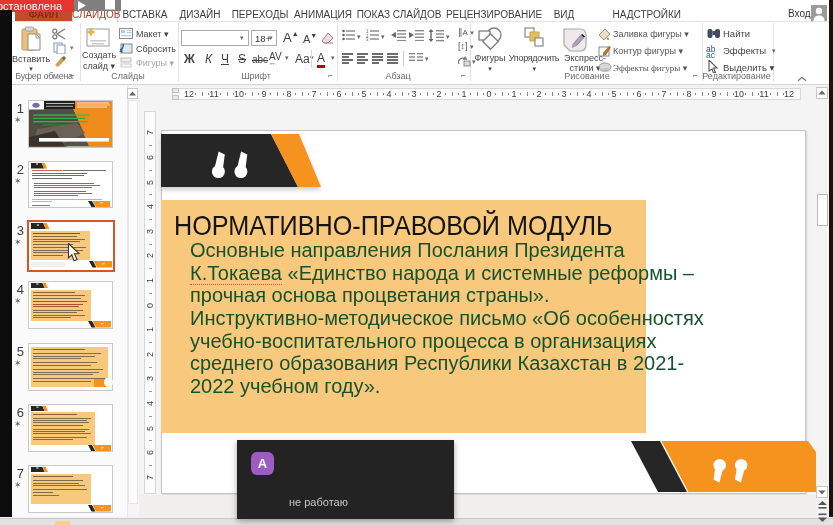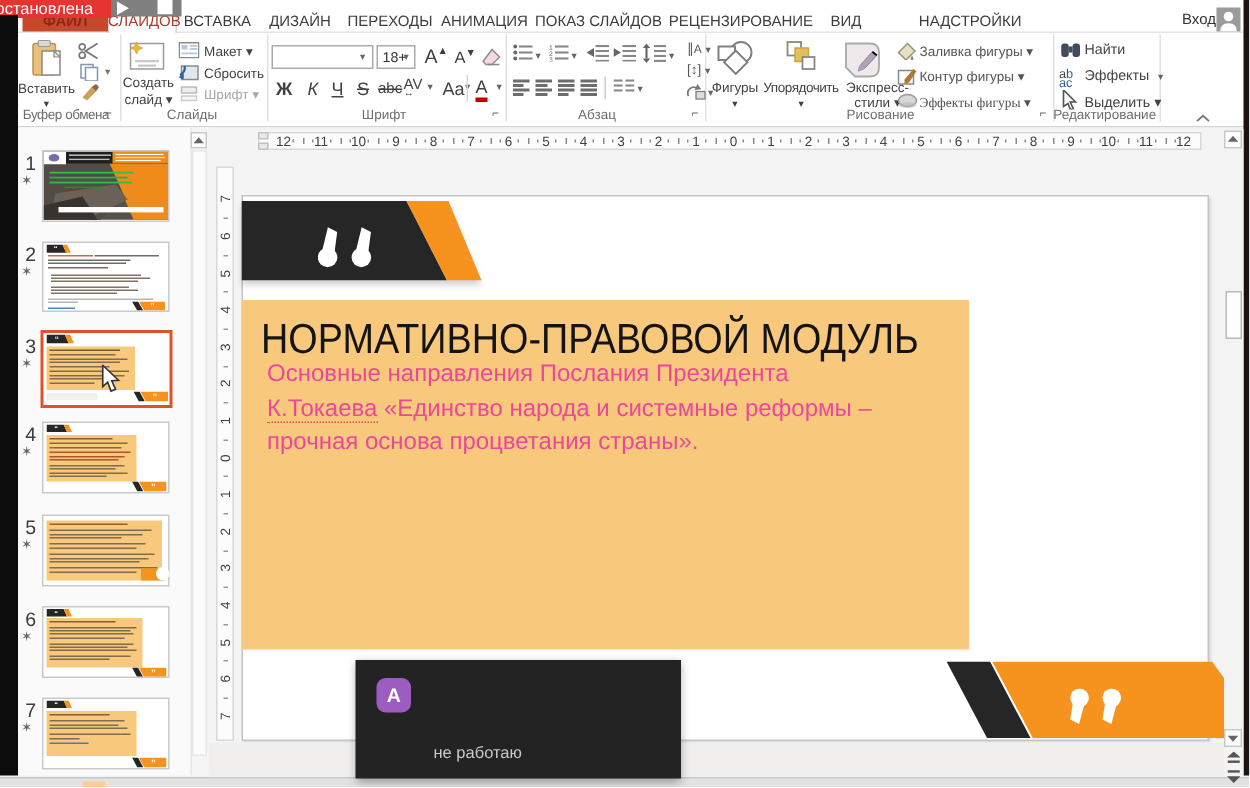--- a/index.html
+++ b/index.html
@@ -106,21 +106,21 @@
         <polygon points="0,9.5 3.5,7 3.5,11" fill="#2e5e9e"></polygon>
       </svg>
     </div>
     <div class="ab" style="left:136px;top:44px;font-size:9px;color:#444;">Сбросить</div>
     <div class="ab" style="left:120px;top:57px;">
       <svg width="12" height="11">
 <rect x="1" y="1" width="10" height="4" fill="#eee" stroke="#bbb"></rect>
         <rect x="1" y="7" width="10" height="3" fill="#f7f7f7" stroke="#ccc"></rect>
       </svg>
     </div>
-    <div class="ab" style="left:136px;top:58px;font-size:9px;color:#a8a8a8;">Шрифт ▾</div>
+    <div class="ab" style="left:136px;top:58px;font-size:9px;color:#a8a8a8;">Фигуры ▾</div>
     <div class="ab gl" style="left:90px;top:71px;width:76px;text-align:center;">Слайды</div>
     <div class="ab" style="left:181px;top:30px;width:68px;height:16px;background:#fff;border:1px solid #ababab;"></div>
     <div class="ab" style="left:240px;top:34px;font-size:7px;color:#666;">▾</div>
     <div class="ab" style="left:251px;top:30px;width:26px;height:16px;background:#fff;border:1px solid #ababab;font-size:9.5px;color:#333;padding:2px 0 0 3px;">18+</div>
     <div class="ab" style="left:269px;top:34px;font-size:7px;color:#666;">▾</div>
     <div class="ab" style="left:283px;top:30px;font-size:13px;color:#3f3f3f;">А<span style="font-size:7px;vertical-align:6px;">▲</span></div>
     <div class="ab" style="left:303px;top:32px;font-size:11px;color:#3f3f3f;">А<span style="font-size:7px;vertical-align:5px;">▼</span></div>
     <div class="ab" style="left:320px;top:30px;">
       <svg width="15" height="14">
 <path d="M2 11 L8 3 L13 8 L8 13 L4 13 Z" fill="#f3d9e3" stroke="#9a8a93" stroke-width="1"></path>
@@ -713,24 +713,28 @@
           </g>
         </defs>
 <g fill="#fff">
           <use href="#oq"></use>
           <use href="#oq" x="22.5"></use>
         </g>
 </svg>
     </div>
     <div class="ab" style="left:161px;top:200px;width:485px;height:233px;background:#f8c87d;"></div>
     <div class="ab" style="left:174px;top:209.5px;font-size:28px;color:#141414;white-space:nowrap;transform:scaleX(0.9);transform-origin:0 0;">НОРМАТИВНО-ПРАВОВОЙ МОДУЛЬ</div>
-    <div class="ab" style="left:178px;top:239px;width:480px;font-size:16px;line-height:22.6px;color:#ec4899;white-space:nowrap;">
+    <div class="ab" style="left:190px;top:239px;width:480px;font-size:20px;line-height:22.6px;color:#14532d;white-space:nowrap;">
 <div>Основные направления Послания Президента<br>
 <span style="border-bottom:1.5px dotted #e05050;">К.Токаева</span> «Единство народа и системные реформы –<br>
 прочная основа процветания страны».</div>
+<div style="margin-top:0.5px;">Инструктивно-методическое письмо «Об особенностях<br>
+учебно-воспитательного процесса в организациях<br>
+среднего образования Республики Казахстан в 2021-<br>
+2022 учебном году».</div>
 </div>
     <div class="ab" style="left:631px;top:441px;">
 <svg width="185" height="51">
 <polygon points="0,0 29,0 56,51 27,51" fill="#262626"></polygon>
 <polygon points="30.5,0 177,0 185,11 185,51 57.5,51" fill="#f6921e"></polygon>
 </svg>
     </div>
     <div class="ab" style="left:713px;top:459px;">
 <svg width="36" height="25" viewBox="0 0 36 25">
 <defs>

